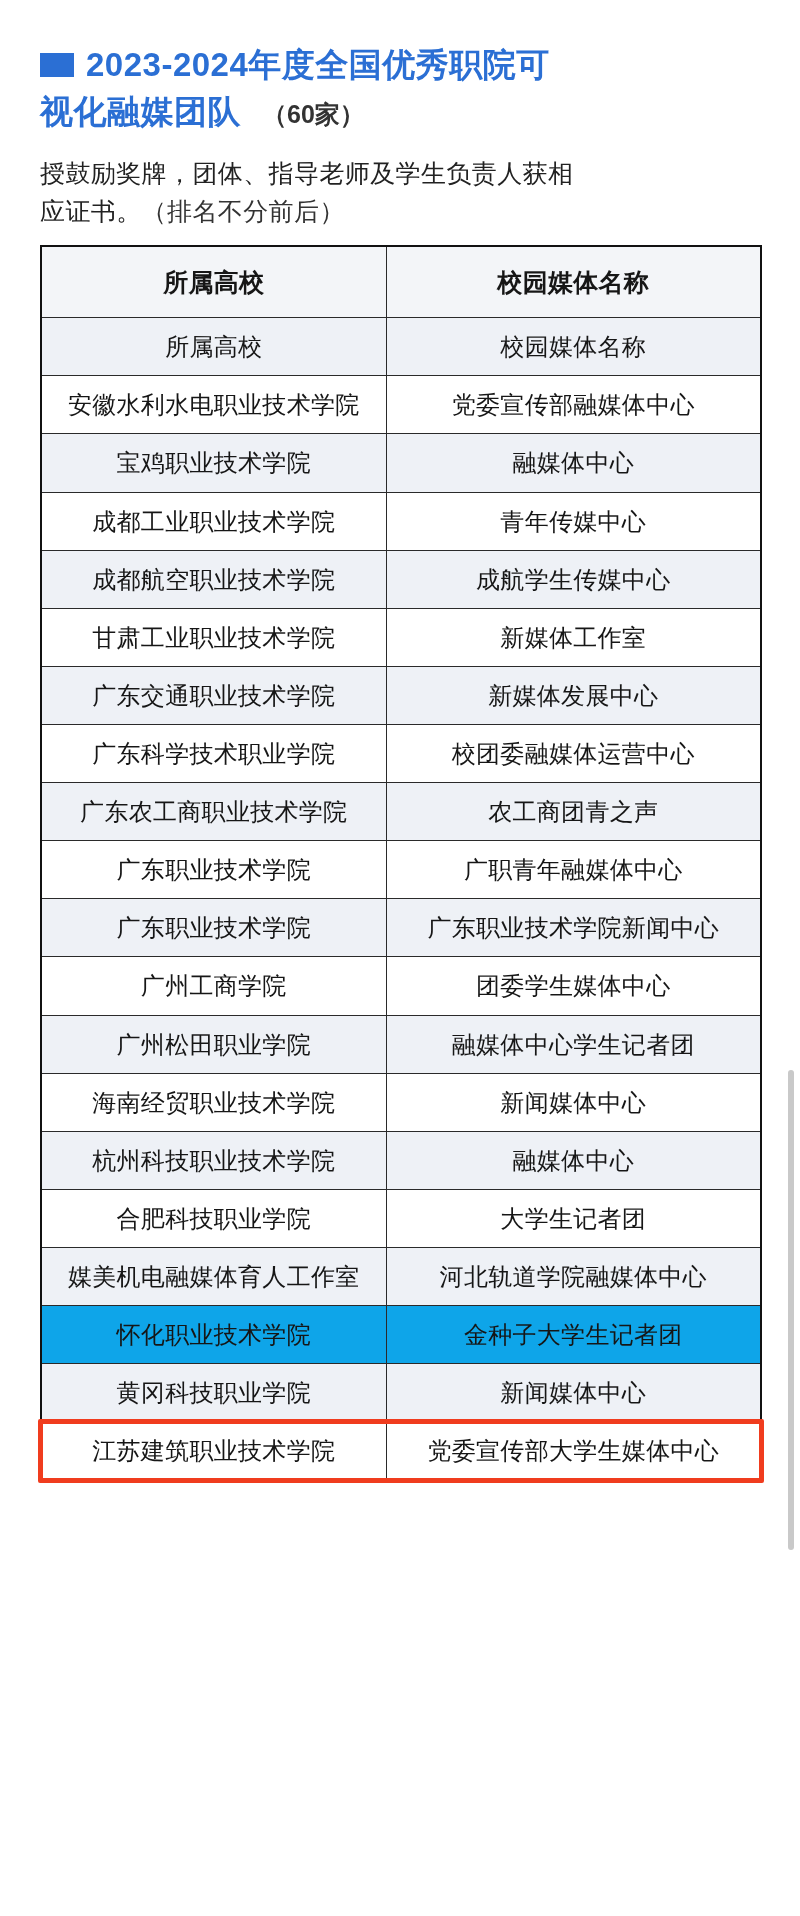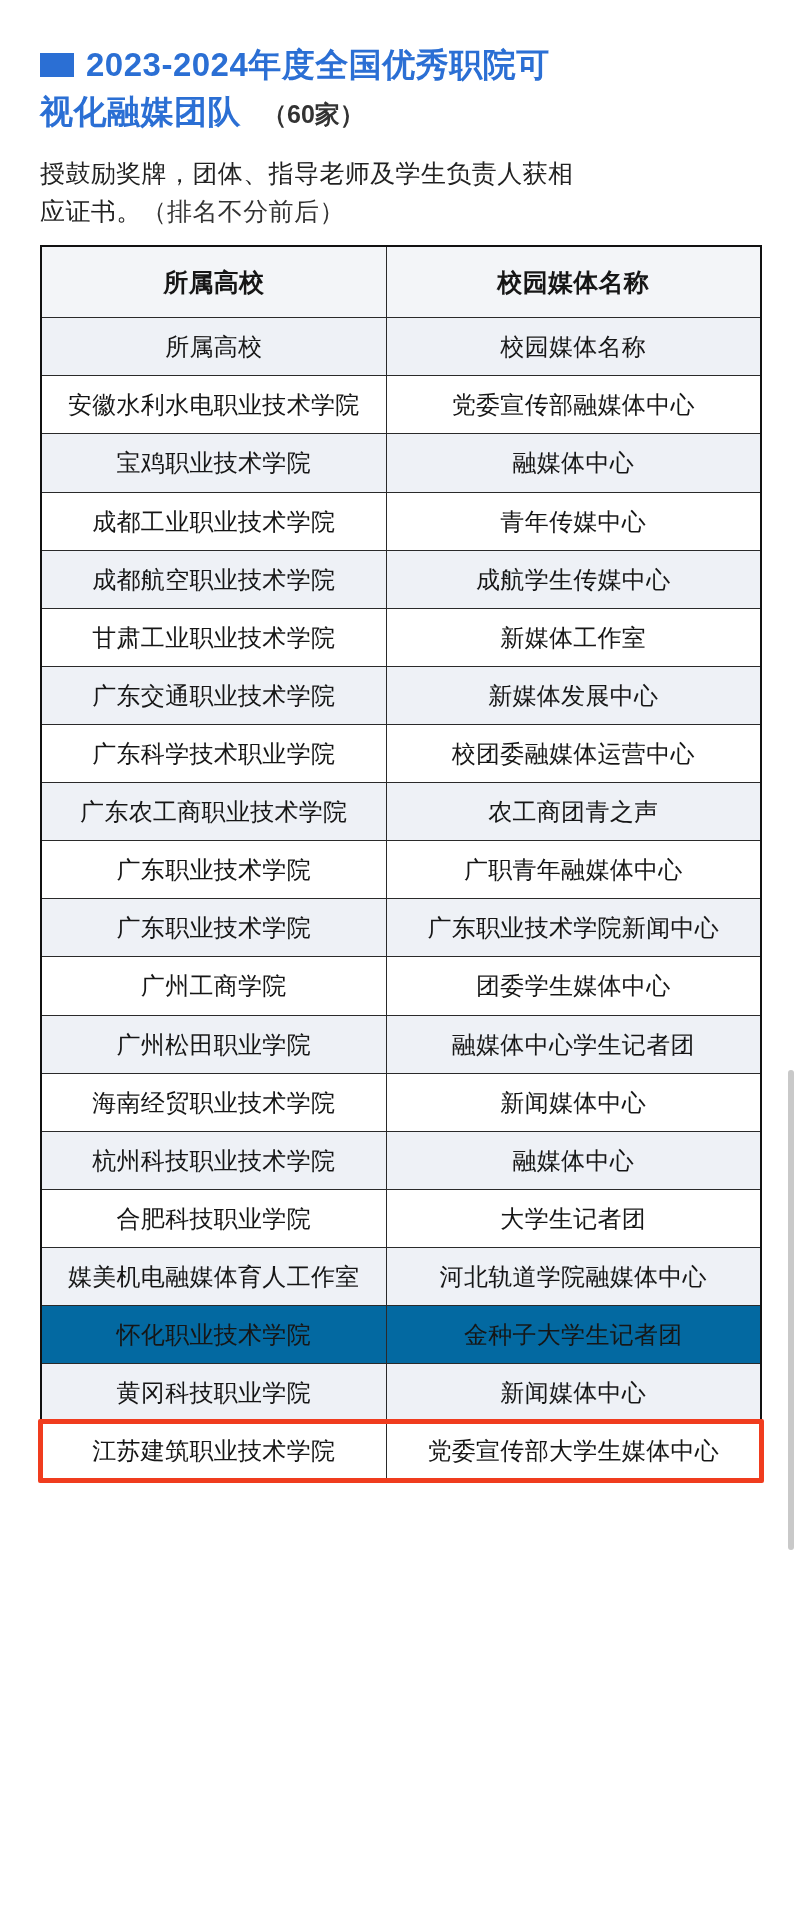--- a/index.html
+++ b/index.html
@@ -86,21 +86,21 @@
     padding: 18px 10px;
   }
   table.roster tbody tr:nth-child(odd) td {
     background: #eef1f6;
   }
   table.roster tbody tr:nth-child(even) td {
     background: #ffffff;
   }
   
   table.roster tbody tr.highlight td {
-    background: #0369a1;
+    background: #0ea5e9;
     position: relative;
   }
   .hl-box {
     position: absolute;
     border: 5px solid #f03c1e;
     box-sizing: border-box;
     pointer-events: none;
     border-radius: 2px;
   }
   

